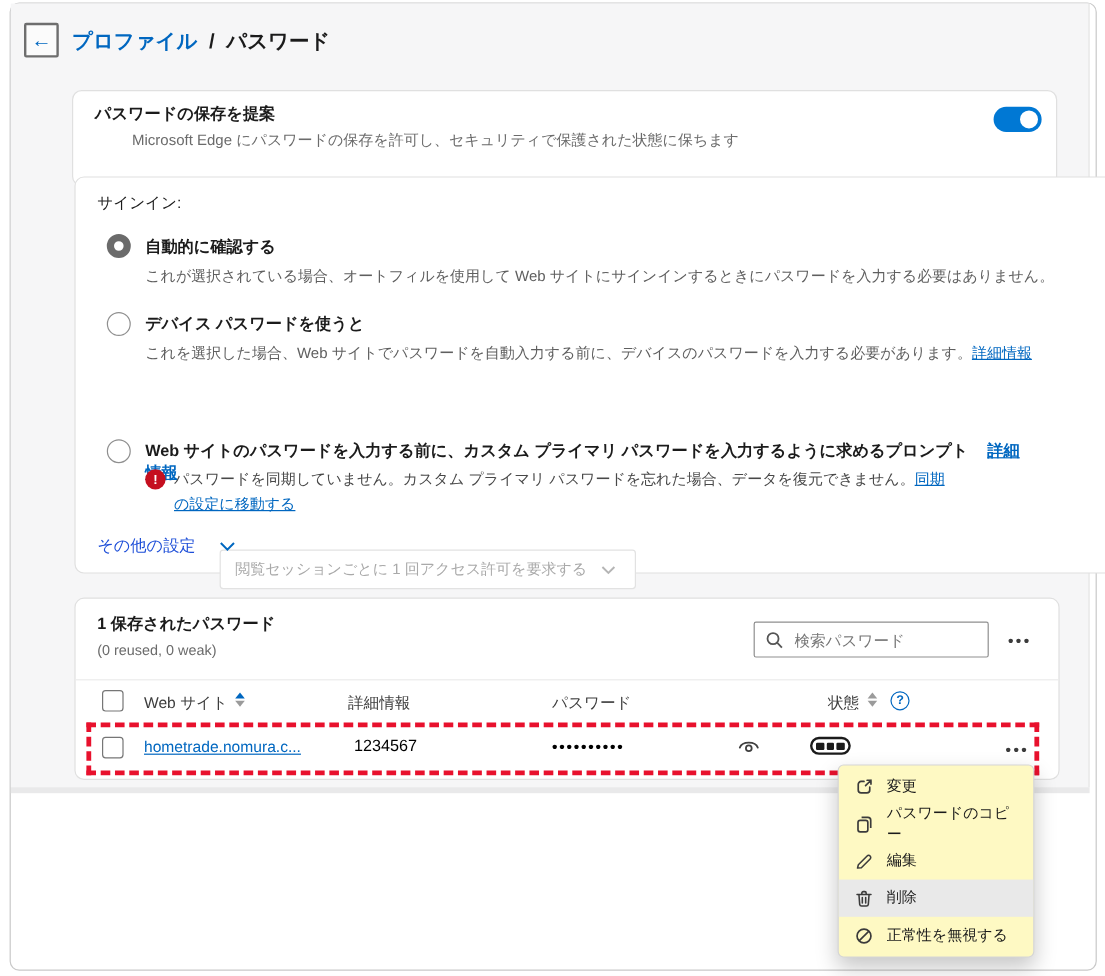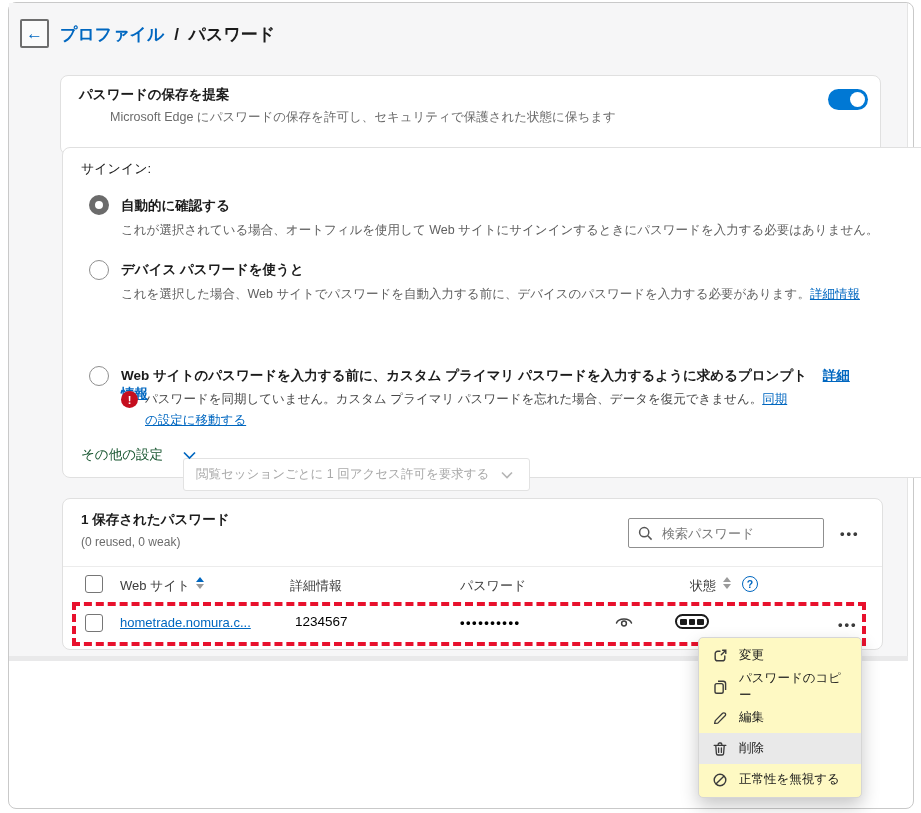--- a/index.html
+++ b/index.html
@@ -42,21 +42,21 @@
   .radio.unsel { border:1px solid #8f8f8f; }
   .opt-label { font-size:13.5px; font-weight:bold; color:#1b1b1b; }
   .opt-desc { font-size:12.5px; color:#5f5f5f;text-align:right; }
   a.lnk { color:#0067c0; text-decoration:underline; cursor:pointer; }
   .dropdown { left:120px; top:310px; height:33px; border:1px solid #e2e2e2; border-radius:3px;
               display:inline-flex; align-items:center; gap:12px; padding:0 12px;
               color:#a9a9a9; font-size:12.5px; background:#fff; }
   .warn-ico { width:17px; height:17px; border-radius:50%; background:#c50f1f; color:#fff;
               font-size:11px; font-weight:bold; display:flex; align-items:center;
               justify-content:center; }
-  .more-settings { left:80px; top:445px; color:#14532d; font-size:13.5px; cursor:pointer;
+  .more-settings { left:80px; top:445px; color:#1d4ed8; font-size:13.5px; cursor:pointer;
                    display:inline-flex; align-items:center; gap:20px; }
 
   
   .search-box { left:628px; top:518px; width:196px; height:30px; border:1px solid #8f8f8f;
                 border-radius:2px; background:#fff; display:flex; align-items:center;
                 gap:8px; padding:0 9px; }
   .search-box input { border:none; outline:none; width:150px; font-size:13px;
                       font-family:inherit; color:#333; background:transparent; }
   .search-box input::placeholder { color:#767676; }
   .dots3 { color:#3b3b3b; font-size:13px; letter-spacing:2px; font-weight:bold; cursor:pointer; }

